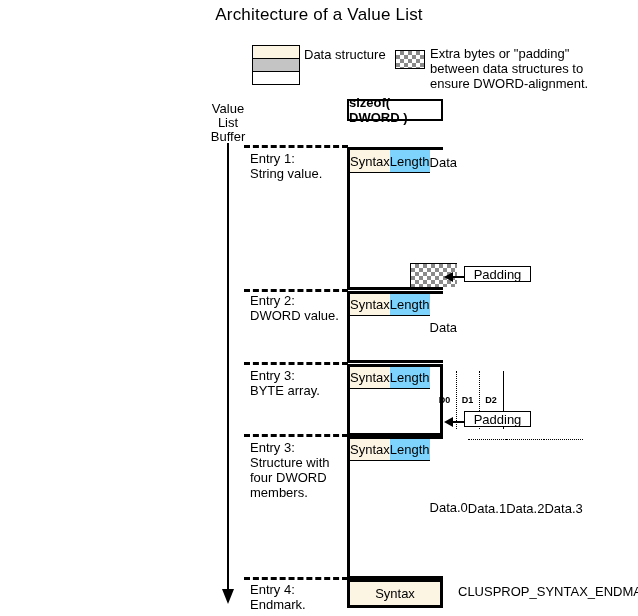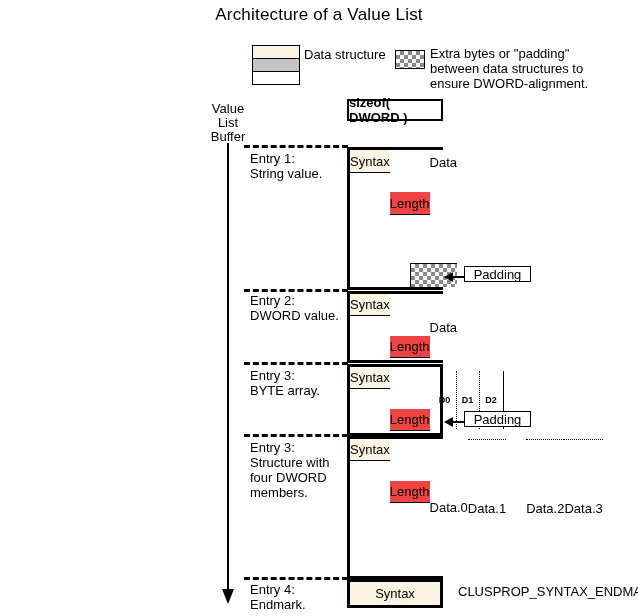--- a/index.html
+++ b/index.html
@@ -46,21 +46,21 @@
 
   
   .entry-label { left:250px; font-size:13px; line-height:15px; }
 
   
   .entry-box { left:347px; width:96px; box-sizing:border-box; border:3px solid #000;
     background:#fff; display:flex; flex-direction:row; }
   .row { box-sizing:border-box; display:flex; align-items:center; justify-content:center;
     font-size:13px; flex:0 0 auto; }
   .row-syntax { background:#FDF5E3; border-bottom:1px solid #000; }
-  .row-length { background:#ef4444; border-bottom:1px solid #000;margin-top:42px; }
+  .row-length { background:#7dd3fc; border-bottom:1px solid #000; }
   .row-data   { background:#fff; }
   .row-last { border-bottom:none; }
 
   .e1-data { flex:1 1 auto; position:relative; }
   .e1-checker { position:absolute; right:0; bottom:0; width:46px; height:23px;
     border:1px solid #000; border-right:none; border-bottom:none; }
 
   .byte-row { display:flex; align-items:stretch; padding:4px; }
   .byte-cell { flex:0 0 22px; display:flex; align-items:center; justify-content:center;
     font-size:9px; font-weight:bold; border-right:1px dotted #000; }
@@ -158,21 +158,21 @@
 
   <div class="abs callout-line" style="top:421px;"></div>
   <div class="abs callout-arrowhead" style="top:417px;"></div>
   <div class="abs callout-box" style="top:411px;">Padding</div>
 
   <div class="abs entry-box" style="top:436px; height:143px;">
     <div class="row row-syntax" style="height:22px;">Syntax</div>
     <div class="row row-length" style="height:22px;">Length</div>
     <div class="row row-data" style="flex:1 1 auto;">Data.0</div>
     <div class="row row-data dotted-top" style="flex:1 1 auto;">Data.1</div>
-    <div class="row row-data dotted-top" style="flex:1 1 auto;margin-left:20px;">Data.2</div>
+    <div class="row row-data dotted-top" style="flex:1 1 auto;">Data.2</div>
     <div class="row row-data dotted-top row-last" style="flex:1 1 auto;">Data.3</div>
   </div>
 
   <div class="abs entry-box" style="top:579px; height:29px;">
     <div class="row row-syntax row-last" style="flex:1 1 auto; border-bottom:none;">Syntax</div>
   </div>
 
   <div class="abs endmark-note">CLUSPROP_SYNTAX_ENDMARK</div>
 
 </div>

